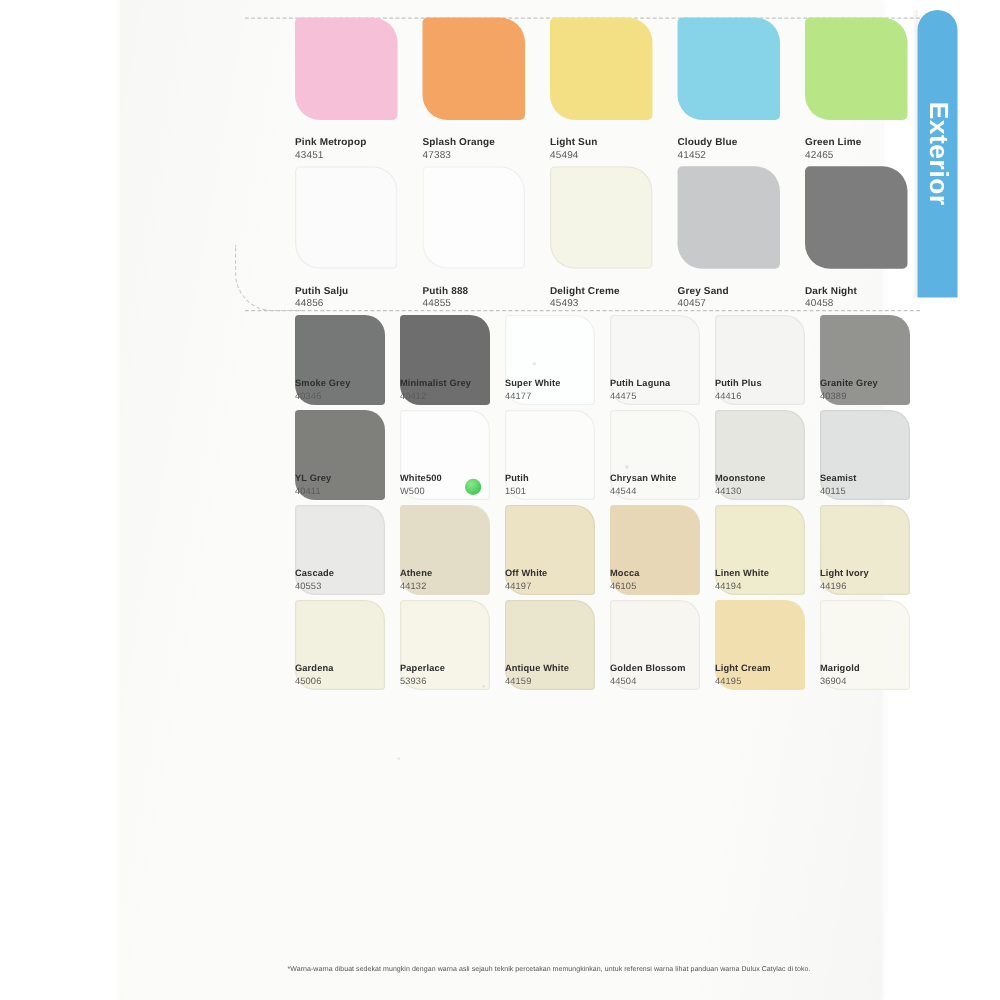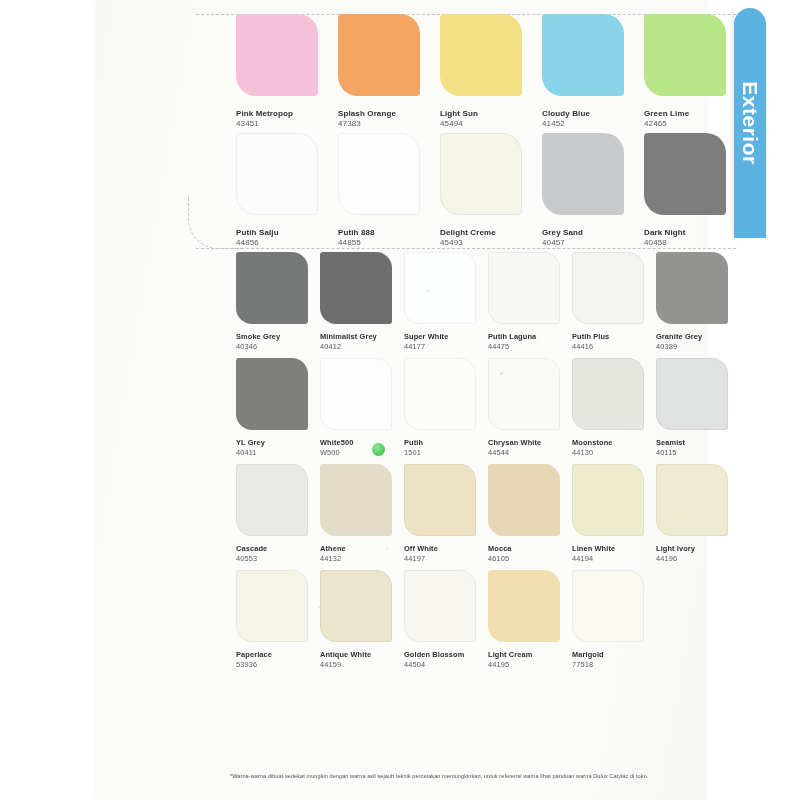--- a/index.html
+++ b/index.html
@@ -110,21 +110,21 @@
   }
   #grid-main {
     left: 140px;
     top: 252px;
     grid-template-columns: repeat(6, 84px);
   }
 
   .cell {
     position: relative;
     width: 84px;
-    height: 106px;
+    height: 76px;
     box-sizing: border-box;
   }
   #grid-top .cell { width: 102px; height: 119px; }
 
   .swatch {
     width: 72px;
     height: 72px;
     border-radius: 3px 16px 3px 16px;
     box-sizing: border-box;
   }
@@ -405,20 +405,27 @@
           </div>
         </div>
         <div class="cell">
           <div class="swatch lightedge" style="background: rgb(238, 234, 208);"></div>
           <div class="meta">
             <div class="cname">Light Ivory</div>
             <div class="ccode">44196</div>
           </div>
         </div>
         <div class="cell">
+          <div class="swatch lightedge" style="background: rgb(242, 240, 222);"></div>
+          <div class="meta">
+            <div class="cname">Gardena</div>
+            <div class="ccode">45006</div>
+          </div>
+        </div>
+        <div class="cell">
           <div class="swatch lightedge" style="background: rgb(246, 245, 232);"></div>
           <div class="meta">
             <div class="cname">Paperlace</div>
             <div class="ccode">53936</div>
           </div>
         </div>
         <div class="cell">
           <div class="swatch lightedge" style="background: rgb(234, 230, 205);"></div>
           <div class="meta">
             <div class="cname">Antique White</div>
@@ -436,21 +443,21 @@
           <div class="swatch" style="background: rgb(242, 223, 175);"></div>
           <div class="meta">
             <div class="cname">Light Cream</div>
             <div class="ccode">44195</div>
           </div>
         </div>
         <div class="cell">
           <div class="swatch lightedge" style="background: rgb(249, 248, 241);"></div>
           <div class="meta">
             <div class="cname">Marigold</div>
-            <div class="ccode">77518</div>
+            <div class="ccode">36904</div>
           </div>
         </div>
       </div>
 
     <div id="footnote">*Warna-warna dibuat sedekat mungkin dengan warna asli sejauh teknik percetakan memungkinkan, untuk referensi warna lihat panduan warna Dulux Catylac di toko.</div>
 
     <div class="speck" style="left:330px;top:290px;width:3px;height:2px;"></div>
     <div class="speck" style="left:404px;top:372px;width:3px;height:3px;"></div>
     <div class="speck" style="left:290px;top:548px;width:2px;height:2px;"></div>
     <div class="speck" style="left:222px;top:606px;width:2px;height:2px;"></div>

